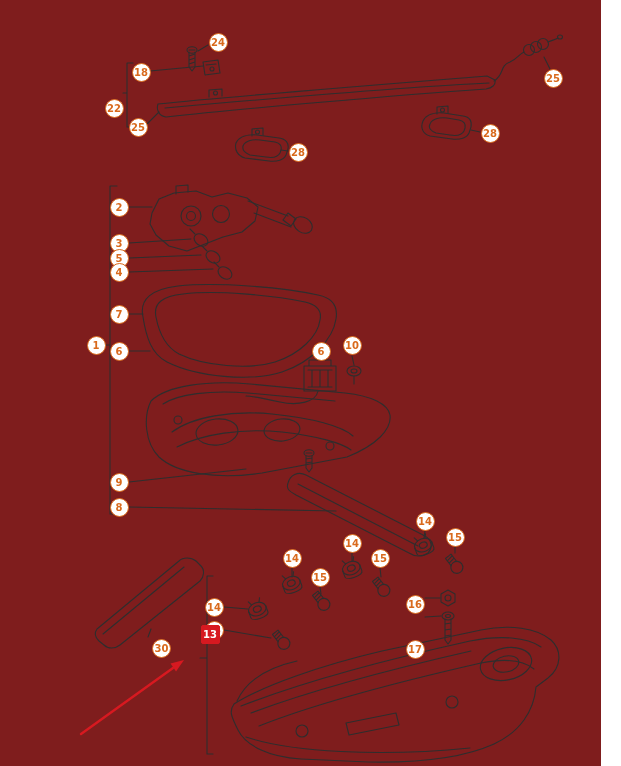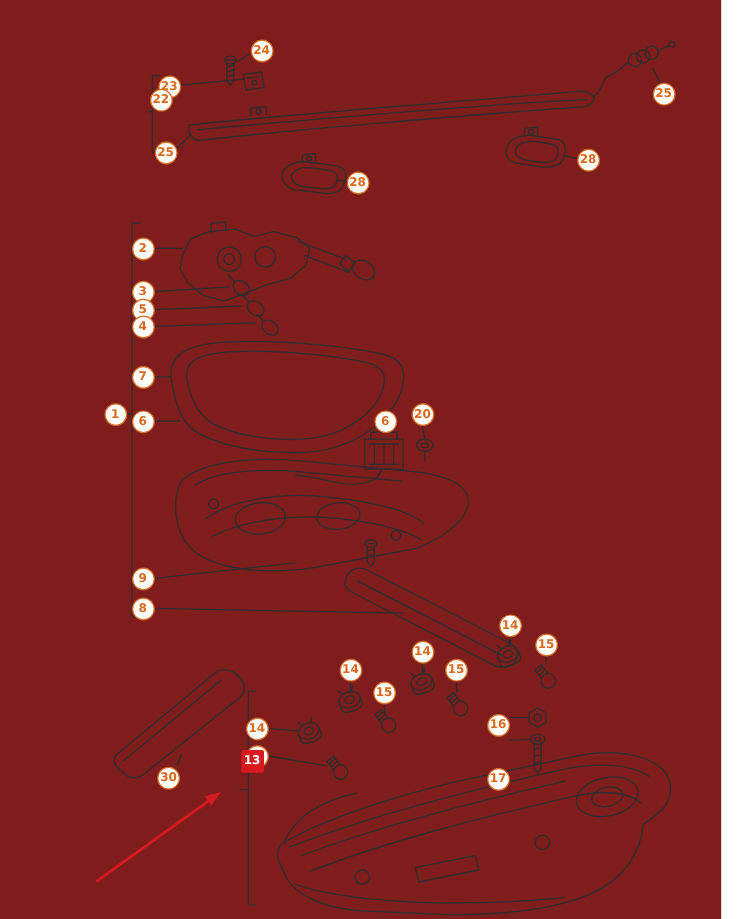--- a/index.html
+++ b/index.html
@@ -204,44 +204,44 @@
     </g>
 
     <g>
       <path class="red" d="M81,734 L173,668"></path>
       <polygon class="redfill" points="184,660 176,671.5 170.5,663.5"></polygon>
     </g>
   </svg>
 
   <div class="callout-layer">
       <div class="callout" style="left: 208.5px; top: 32.5px;">24</div>
-      <div class="callout" style="left: 131.5px; top: 62.5px;">23</div>
-      <div class="callout" style="left: 104.5px; top: 74px; margin-left: 20px;">22</div>
+      <div class="callout" style="left: 131.5px; top: 62.5px;">18</div>
+      <div class="callout" style="left: 104.5px; top: 99px;">22</div>
       <div class="callout" style="left: 128.5px; top: 117.5px;">25</div>
       <div class="callout" style="left: 543.5px; top: 68.5px;">25</div>
       <div class="callout" style="left: 288.5px; top: 142.5px;">28</div>
       <div class="callout" style="left: 480.5px; top: 123.5px;">28</div>
       <div class="callout" style="left: 109.5px; top: 197.5px;">2</div>
       <div class="callout" style="left: 109.5px; top: 233.5px;">3</div>
       <div class="callout" style="left: 109.5px; top: 248.5px;">5</div>
       <div class="callout" style="left: 109.5px; top: 262.5px;">4</div>
       <div class="callout" style="left: 109.5px; top: 304.5px;">7</div>
       <div class="callout" style="left: 86.5px; top: 335.5px;">1</div>
       <div class="callout" style="left: 109.5px; top: 341.5px;">6</div>
       <div class="callout" style="left: 311.5px; top: 341.5px;">6</div>
-      <div class="callout" style="left: 342.5px; top: 335.5px;">20</div>
+      <div class="callout" style="left: 342.5px; top: 335.5px;">10</div>
       <div class="callout" style="left: 109.5px; top: 472.5px;">9</div>
       <div class="callout" style="left: 109.5px; top: 497.5px;">8</div>
       <div class="callout" style="left: 415.5px; top: 511.5px;">14</div>
       <div class="callout" style="left: 445.5px; top: 527.5px;">15</div>
       <div class="callout" style="left: 342.5px; top: 533.5px;">14</div>
       <div class="callout" style="left: 370.5px; top: 548.5px;">15</div>
       <div class="callout" style="left: 282.5px; top: 548.5px;">14</div>
       <div class="callout" style="left: 310.5px; top: 567.5px;">15</div>
       <div class="callout" style="left: 405.5px; top: 595px;">16</div>
       <div class="callout" style="left: 405.5px; top: 640px;">17</div>
       <div class="callout" style="left: 204.5px; top: 597.5px;">14</div>
       <div class="callout" style="left: 204.5px; top: 620.5px;">15</div>
-      <div class="callout" style="left: 131px; top: 638.5px;">30</div>
+      <div class="callout" style="left: 152px; top: 638.5px;">30</div>
       <div class="callout highlight" style="left: 180.5px; top: 625px; margin-left: 20px;">13</div>
     </div>
 
 </div>
 
 </body></html>

